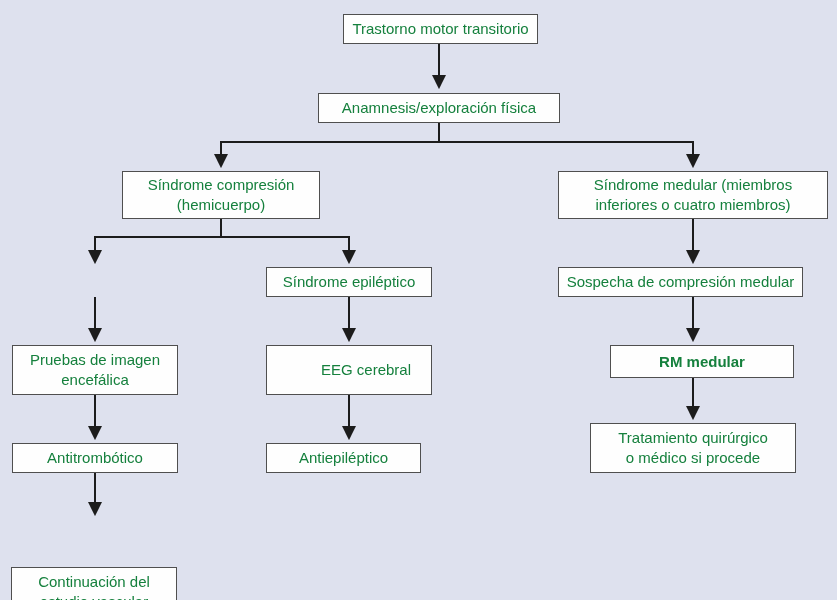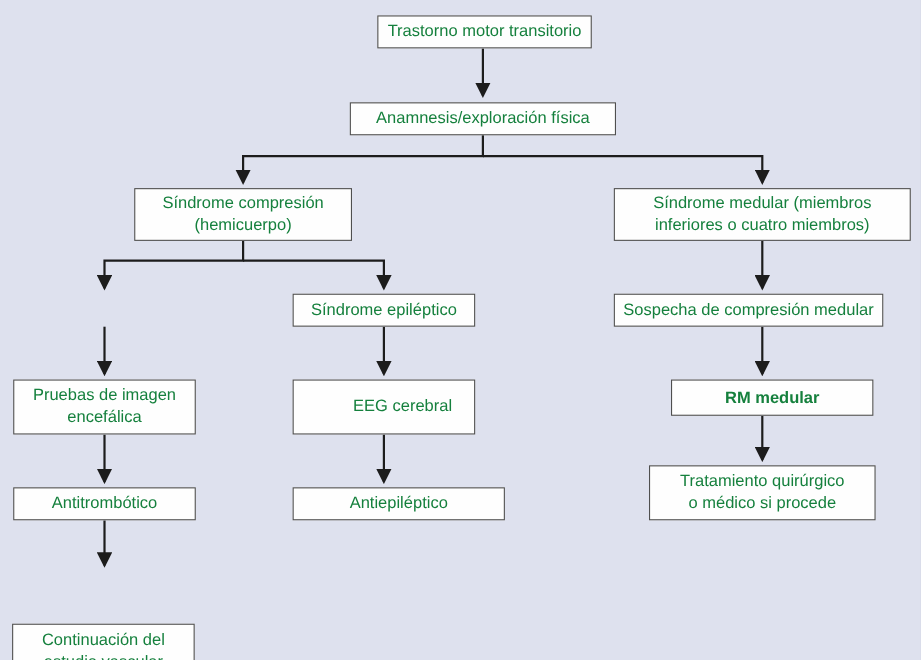--- a/index.html
+++ b/index.html
@@ -86,21 +86,21 @@
 
   <div class="node" style="left:12px;  top:345px; width:166px; height:50px;">Pruebas de imagen
 encefálica</div>
 
   <div class="node" style="left:266px; top:345px; width:166px; height:50px;padding-left:40px;">EEG cerebral</div>
 
   <div class="node" style="left:610px; top:345px; width:184px; height:33px;font-weight:bold;">RM medular</div>
 
   <div class="node" style="left:12px;  top:443px; width:166px; height:30px;">Antitrombótico</div>
 
-  <div class="node" style="left:266px; top:443px; width:193px; height:30px;">Antiepiléptico</div>
+  <div class="node" style="left:266px; top:443px; width:155px; height:30px;">Antiepiléptico</div>
 
   <div class="node" style="left:590px; top:423px; width:206px; height:50px;">Tratamiento quirúrgico
 o médico si procede</div>
 
   <div class="node" style="left:11px;  top:519px; width:166px; height:70px;margin-top:48px;">Continuación del
 estudio vascular
 con ETSA +++</div>
 
 </div>
 

